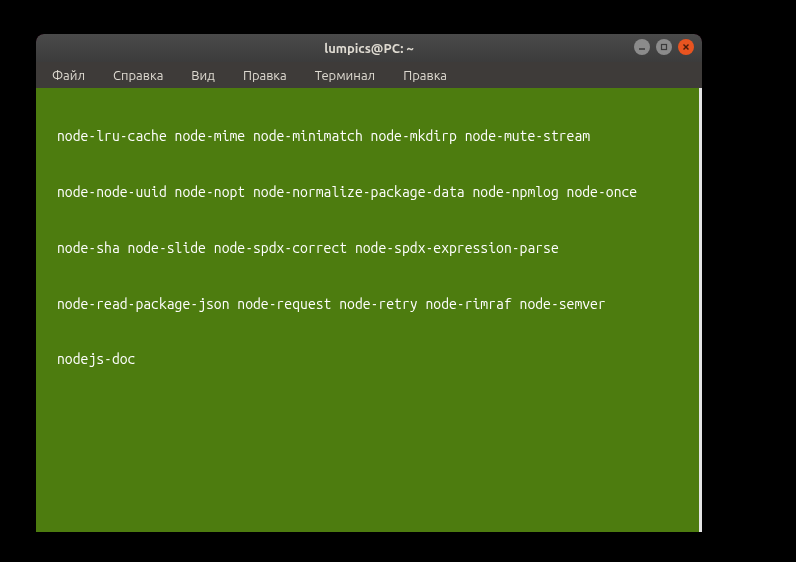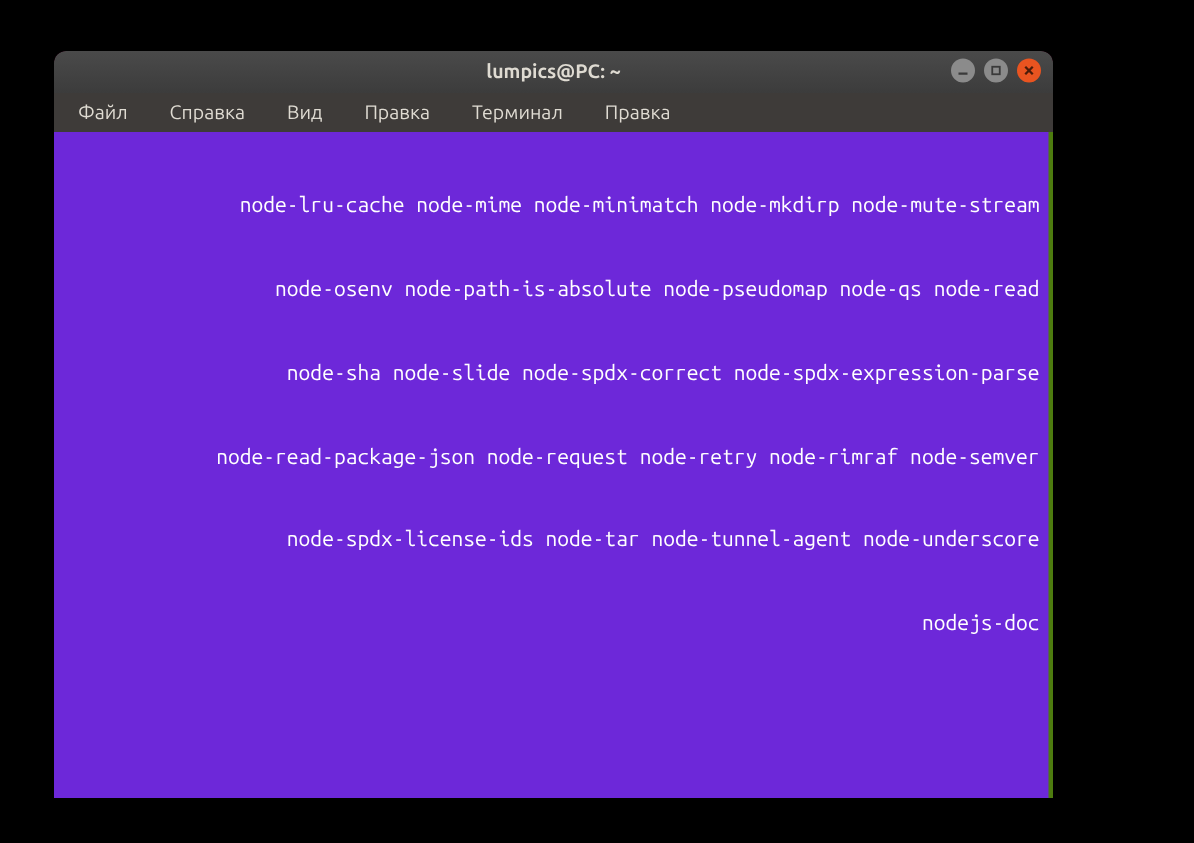--- a/index.html
+++ b/index.html
@@ -7,21 +7,21 @@
     .window { position: absolute; top: 34px; left: 36px; width: 666px; height: 498px; background: #2c0016; border-radius: 8px 8px 0 0; box-shadow: 0 4px 12px rgba(0,0,0,0.5); overflow: hidden; }
     .titlebar { height: 28px; background: linear-gradient(to bottom, #4a4a4a, #3c3c3c); display: flex; align-items: center; justify-content: center; position: relative; border-radius: 8px 8px 0 0; }
     .title { color: #dfdbd2; font-size: 13px; font-weight: bold; }
     .window-controls { position: absolute; right: 8px; top: 5px; display: flex; gap: 6px; }
     .window-btn { width: 16px; height: 16px; border-radius: 50%; display: flex; align-items: center; justify-content: center; font-size: 11px; color: #3a3a3a; cursor: pointer; }
     .min-btn { background: #8b8b8b; }
     .max-btn { background: #8b8b8b; }
     .close-btn { background: #e95420; color: #4c1c0a; }
     .menubar { height: 26px; background: #3e3b39; display: flex; align-items: center; padding-left: 8px; gap: 12px; }
     .menu-item { color: #dfdbd2; font-size: 13px; padding: 3px 8px; cursor: pointer; }
-    .terminal-content { background: #6d28d9; color: #fff; font-family: "Ubuntu Mono", "DejaVu Sans Mono", monospace; font-size: 14px; line-height: 18.6px; padding: 2px 6px; white-space: pre; overflow: hidden; position: relative; border-right: 3px solid #4d7c0f; height: calc(100% - 54px); text-align: right; }
+    .terminal-content { background: #4d7c0f; color: #fff; font-family: "Ubuntu Mono", "DejaVu Sans Mono", monospace; font-size: 14px; line-height: 18.6px; padding: 2px 6px; white-space: pre; overflow: hidden; position: relative; border-right: 3px solid #e5e5e5; height: calc(100% - 54px); }
     .term-line { white-space: pre; }
     .indent { padding-left: 15px; }
   </style>
 </head>
 <body>
 
 <div class="window">
   <div class="titlebar">
     <span class="title">lumpics@PC: ~</span>
     <div class="window-controls">
@@ -46,24 +46,23 @@
   <div class="menubar">
     <span class="menu-item">Файл</span>
     <span class="menu-item">Справка</span>
     <span class="menu-item">Вид</span>
     <span class="menu-item">Правка</span>
     <span class="menu-item">Терминал</span>
     <span class="menu-item">Правка</span>
   </div>
   <div class="terminal-content">
     <div class="term-line indent">node-lru-cache node-mime node-minimatch node-mkdirp node-mute-stream</div>
-    <div class="term-line indent">node-osenv node-path-is-absolute node-pseudomap node-qs node-read</div>
+    <div class="term-line indent">node-node-uuid node-nopt node-normalize-package-data node-npmlog node-once</div>
     <div class="term-line indent">node-sha node-slide node-spdx-correct node-spdx-expression-parse</div>
     <div class="term-line indent">node-read-package-json node-request node-retry node-rimraf node-semver</div>
-    <div class="term-line indent">node-spdx-license-ids node-tar node-tunnel-agent node-underscore</div>
     <div class="term-line indent">nodejs-doc</div>
     
     
     
     
     
     
     
     
     

